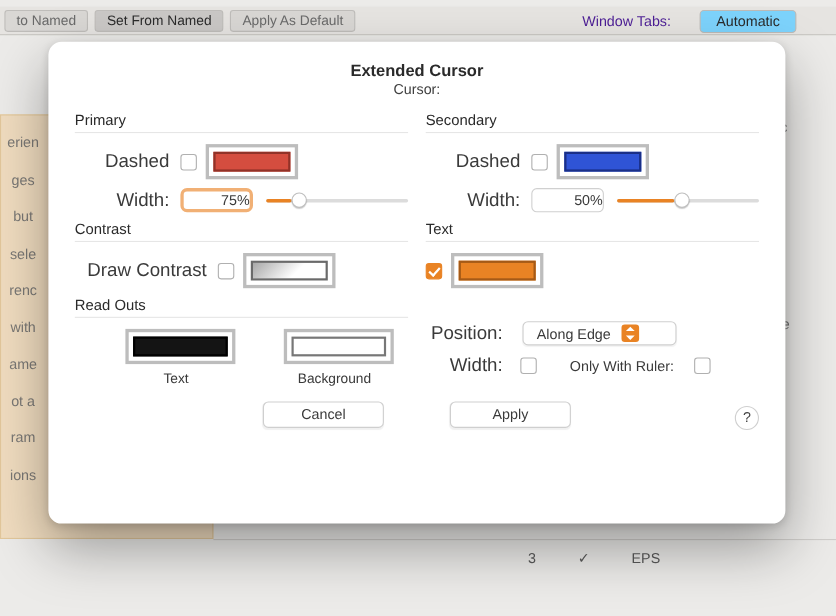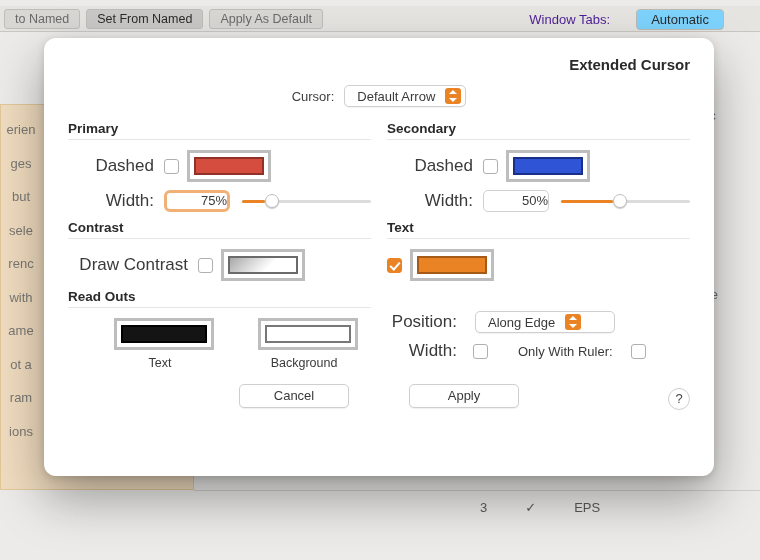--- a/index.html
+++ b/index.html
@@ -18,32 +18,32 @@
   .bg-right-col div { padding: 4px 6px; white-space: nowrap; }
   .bg-bottom-line { position: absolute; left: 194px; right: 0; top: 490px; height: 1px; background: #d0cecb; }
   .bg-bottom-row { position: absolute; top: 500px; left: 480px; display: flex; gap: 38px; color: #5a5a5a; font-size: 13px; }
   .left-sel { position: absolute; left: 0; top: 104px; width: 194px; height: 386px; background: #f0dcbf; border: 1px solid #e2c79b; }
 
   
   .sheet { position: absolute; left: 44px; top: 38px; width: 670px; height: 438px;
            background: #ffffff; border-radius: 12px;
            box-shadow: 0 22px 50px rgba(0,0,0,0.35), 0 2px 8px rgba(0,0,0,0.15);
            padding: 18px 24px 16px 24px; }
-  .title { text-align: right; font-size: 15px; font-weight: 600; color: #2a2a2a; margin-bottom: 12px; }
+  .title { text-align: center; font-size: 15px; font-weight: 600; color: #2a2a2a; }
   .cursor-row { display: flex; justify-content: center; align-items: center; gap: 10px; margin-bottom: 14px; }
   .lbl { font-size: 13px; color: #404040; }
   .popup { display: inline-flex; align-items: center; background: #fff; border: 1px solid #cfcfcf; border-radius: 5px; height: 22px; padding: 0 4px 0 12px; font-size: 13px; box-shadow: 0 1px 1px rgba(0,0,0,.05); }
   .popup .arrows { width: 16px; height: 16px; background: #e98324; border-radius: 3px; margin-left: 10px; position: relative; }
   .popup .arrows::before, .popup .arrows::after { content:""; position:absolute; left:4px; width:0; height:0; border-left:4px solid transparent; border-right:4px solid transparent; }
   .popup .arrows::before { top:2px; border-bottom:4px solid #fff; }
   .popup .arrows::after  { bottom:2px; border-top:4px solid #fff; }
 
   .cols { display: flex; gap: 16px; }
   .col { flex: 1; }
-  .sect-title { font-weight: 700; font-size: 13.5px; color: #2a2a2a; margin-bottom: 2px; }
+  .sect-title { font-weight: 400; font-size: 13.5px; color: #2a2a2a; margin-bottom: 2px; }
   .rule { height: 1px; background: #e6e6e6; margin: 3px 0 10px 0; }
 
   .row { display:flex; align-items:center; margin-bottom:8px; }
   .row-label { width: 96px; text-align: right; padding-right: 10px; color: #3a3a3a; font-size: 17px; }
   .chk { appearance: none; width: 15px; height: 15px; border: 1px solid #b0b0b0; border-radius: 3px; background: #fff; position: relative; cursor: pointer; }
   .chk.checked { background: #e98324; border-color: #e98324; }
   .chk.checked::after { content:""; position:absolute; left:4px; top:1px; width:4px; height:8px; border:solid #fff; border-width:0 2px 2px 0; transform:rotate(42deg); }
 
   .swatch { width: 84px; height: 32px; border: 3px solid #bdbdbd; background: #fff; display:flex; align-items:center; justify-content:center; margin-left: 8px; }
   .swatch-inner { width: 70px; height: 18px; border: 2px solid #555; }
@@ -109,24 +109,20 @@
   <span>3</span>
   <span>✓</span>
   <span>EPS</span>
 </div>
 
 <div class="sheet">
   <div class="title">Extended Cursor</div>
 
   <div class="cursor-row">
     <span class="lbl">Cursor:</span>
-    <div class="popup">
-      <span>Default Arrow</span>
-      <span class="arrows"></span>
-    </div>
   </div>
 
   <div class="cols">
 
     <div class="col">
       <div class="sect-title">Primary</div>
       <div class="rule"></div>
 
       <div class="row">
         <div class="row-label">Dashed</div>

